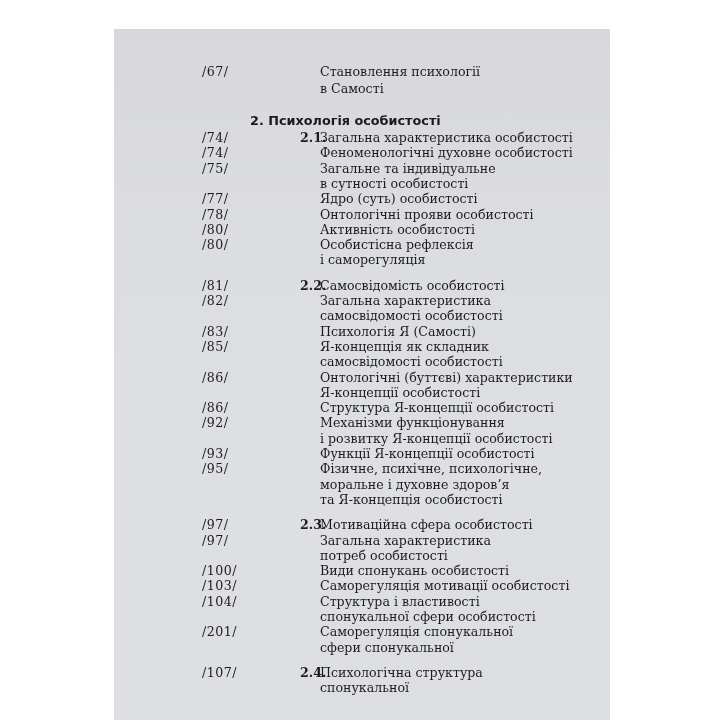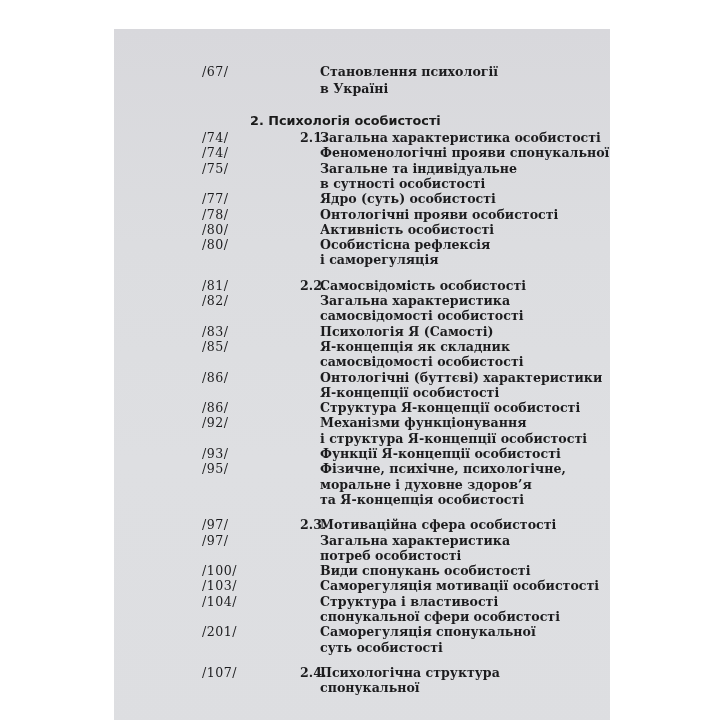--- a/index.html
+++ b/index.html
@@ -10,49 +10,49 @@
     position:absolute; left:114px; top:0; width:496px; height:720px;
     background: linear-gradient(180deg, #d8d8dc 0%, #dcdde0 30%, #dedfe2 60%, #dddee1 100%);
     margin-top: 29px;
   }
   .row {
     position:absolute; left:0; width:491px; font-family:"DejaVu Serif", serif;
     font-size:12.6px; line-height:15px; color:#1c1c1e;
   }
   .pg { position:absolute; left:88px; letter-spacing:0.5px; }
   .num { position:absolute; left:186px;font-weight:bold; }
-  .ttl { position:absolute; left:206px; white-space:pre;font-weight:bold; }
+  .ttl { position:absolute; left:206px; white-space:pre; }
   .section {
     position:absolute; left:136px; font-family:"DejaVu Sans", sans-serif;
     font-size:12.8px; line-height:15px; color:#1a1a1a; font-weight:bold;
   }
 </style>
 </head>
 <body>
 
 <div class="page">
   <div class="row" style="top:35px">
     <span class="pg">/67/</span>
     <span class="ttl">Становлення психології</span>
   </div>
   <div class="row" style="top:52px">
-    <span class="ttl">в Україні</span>
+    <span class="ttl">в Самості</span>
   </div>
 
   <div class="section" style="top:84px">2. Психологія особистості</div>
 
   <div id="entries">
       <div class="row" style="top: 101px;">
         <span class="pg">/74/</span>
         <span class="num">2.1.</span>
         <span class="ttl">Загальна характеристика особистості</span>
       </div>
       <div class="row" style="top: 116.3px;">
         <span class="pg">/74/</span>
-        <span class="ttl">Феноменологічні прояви спонукальної</span>
+        <span class="ttl">Феноменологічні духовне особистості</span>
       </div>
       <div class="row" style="top: 131.6px;">
         <span class="pg">/75/</span>
         <span class="ttl">Загальне та індивідуальне</span>
       </div>
       <div class="row" style="top: 146.9px;">
         <span class="ttl">в сутності особистості</span>
       </div>
       <div class="row" style="top: 162.2px;">
         <span class="pg">/77/</span>
@@ -105,21 +105,21 @@
       </div>
       <div class="row" style="top: 371.1px;">
         <span class="pg">/86/</span>
         <span class="ttl">Структура Я-концепції особистості</span>
       </div>
       <div class="row" style="top: 386.4px;">
         <span class="pg">/92/</span>
         <span class="ttl">Механізми функціонування</span>
       </div>
       <div class="row" style="top: 401.7px;">
-        <span class="ttl">і структура Я-концепції особистості</span>
+        <span class="ttl">і розвитку Я-концепції особистості</span>
       </div>
       <div class="row" style="top: 417px;">
         <span class="pg">/93/</span>
         <span class="ttl">Функції Я-концепції особистості</span>
       </div>
       <div class="row" style="top: 432.3px;">
         <span class="pg">/95/</span>
         <span class="ttl">Фізичне, психічне, психологічне,</span>
       </div>
       <div class="row" style="top: 447.6px;">
@@ -153,21 +153,21 @@
         <span class="ttl">Структура і властивості</span>
       </div>
       <div class="row" style="top: 580px;">
         <span class="ttl">спонукальної сфери особистості</span>
       </div>
       <div class="row" style="top: 595.3px;">
         <span class="pg">/201/</span>
         <span class="ttl">Саморегуляція спонукальної</span>
       </div>
       <div class="row" style="top: 610.6px;">
-        <span class="ttl">суть особистості</span>
+        <span class="ttl">сфери спонукальної</span>
       </div>
       <div class="row" style="top: 635.9px;">
         <span class="pg">/107/</span>
         <span class="num">2.4.</span>
         <span class="ttl">Психологічна структура</span>
       </div>
       <div class="row" style="top: 651.2px;">
         <span class="ttl">спонукальної</span>
       </div>
     </div>

